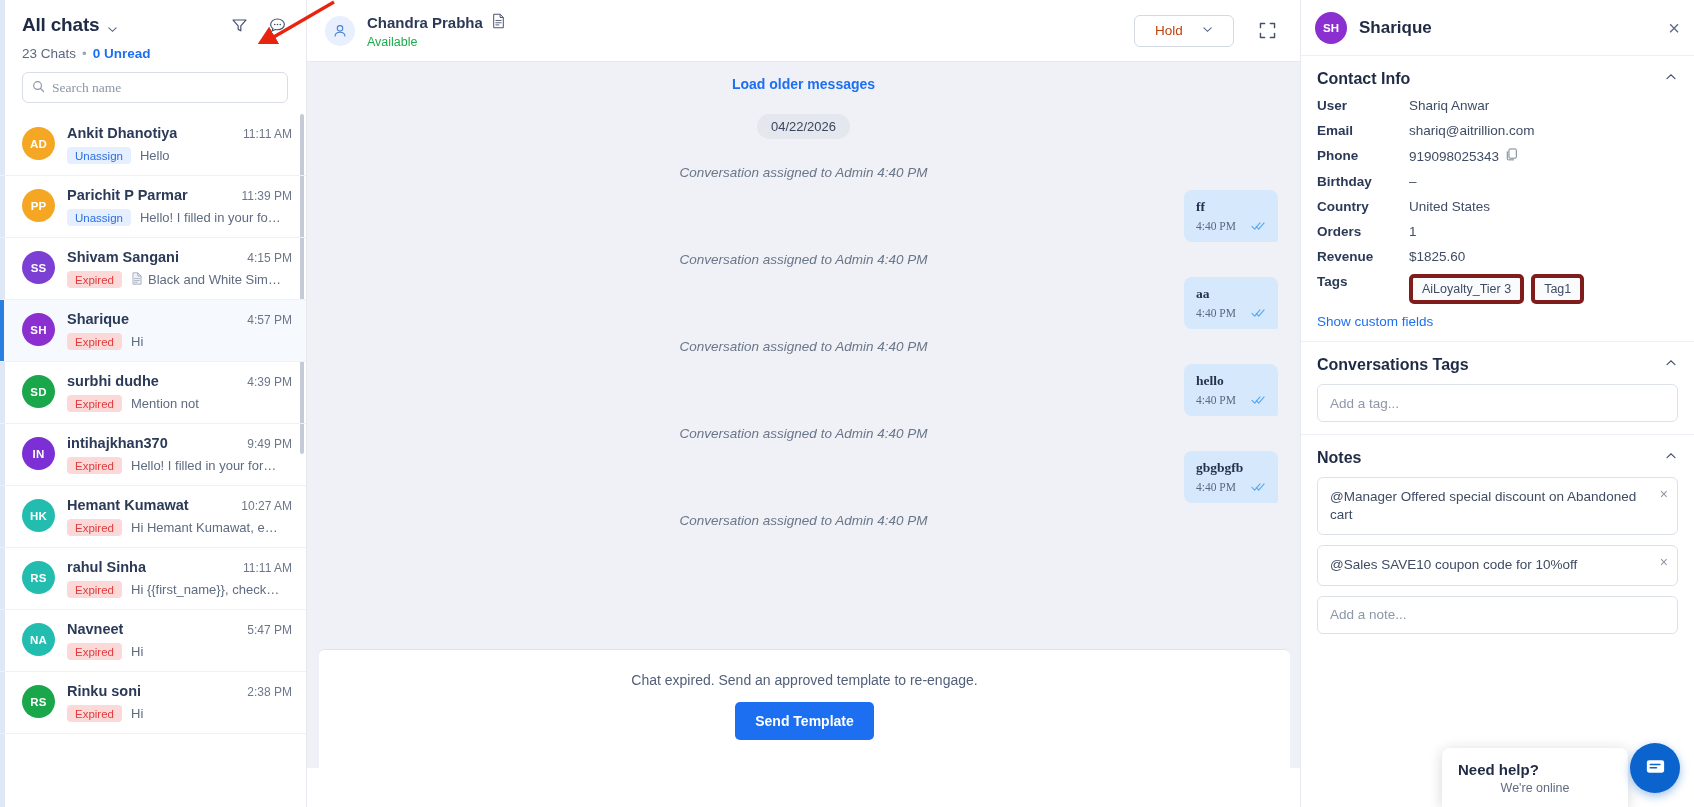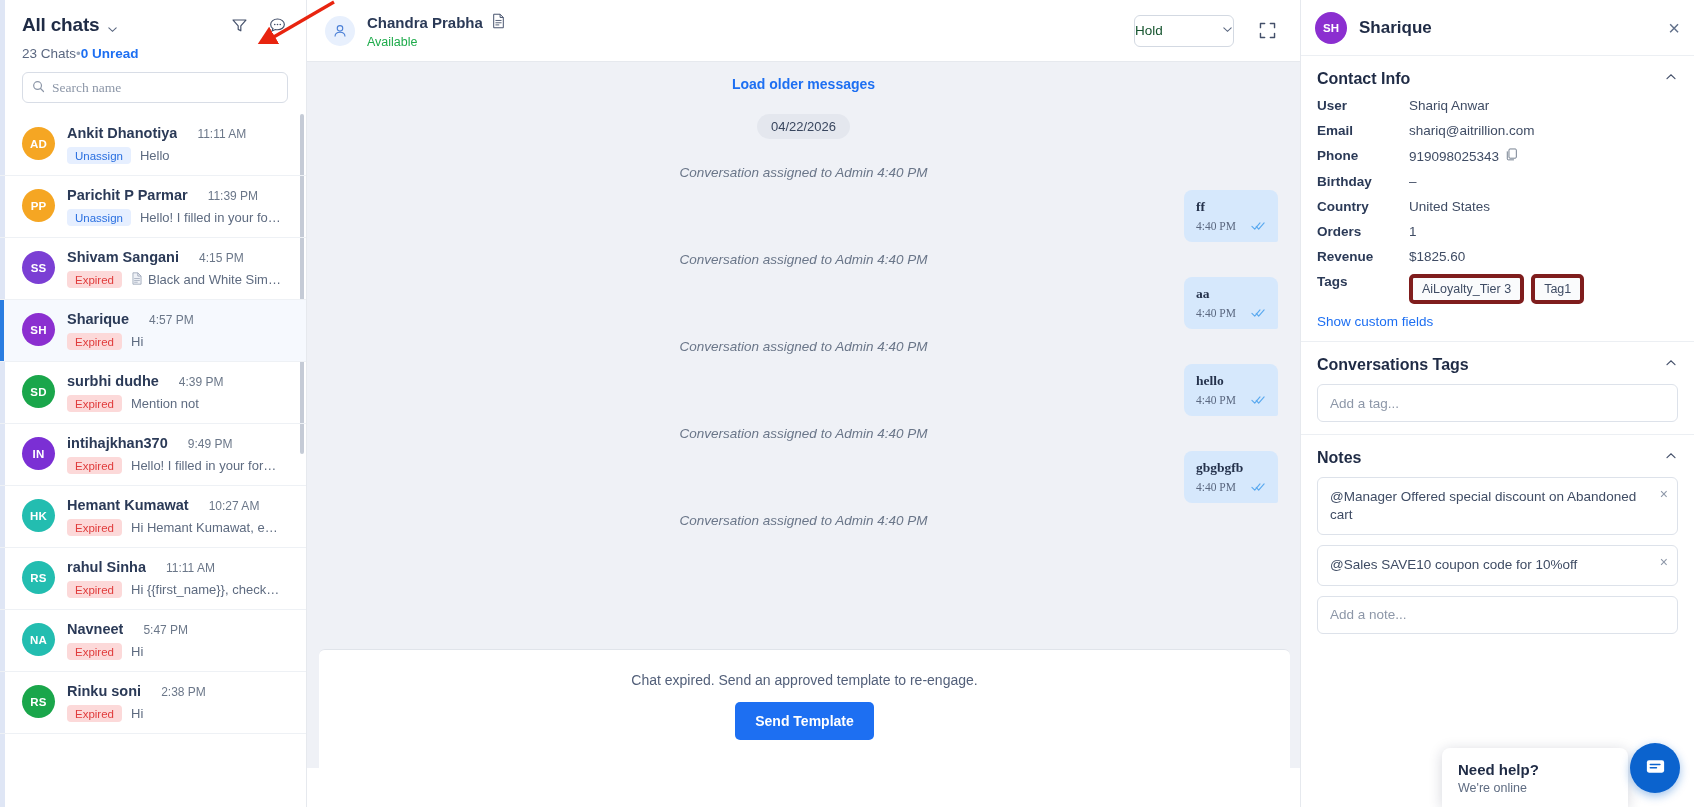--- a/index.html
+++ b/index.html
@@ -20,21 +20,21 @@
     position: relative;
   }
   .sidebar-edge { position: absolute; left: 0; top: 0; width: 5px; height: 807px; background: #dfe6f5; }
   .sb-head { padding: 14px 18px 0 22px; }
   .sb-title-row { display: flex; align-items: flex-start; justify-content: space-between; }
   .sb-title { display: flex; align-items: center; gap: 8px; }
   .sb-title-text { font-size: 19px; font-weight: 700; color: #1f2b45; letter-spacing: -0.2px; }
   .chev-sm { width: 11px; height: 11px; display:inline-block; position: relative; top: 1px; }
   .sb-actions { display: flex; align-items: center; gap: 16px; }
   .ic-btn { width: 22px; height: 22px; display: flex; align-items: center; justify-content: center; cursor: pointer; }
-  .sb-meta { margin-top: 10px; font-size: 13.5px; color: #5a6780; display: flex; align-items: center; gap: 0; text-align: right; }
+  .sb-meta { margin-top: 10px; font-size: 13.5px; color: #5a6780; display: flex; align-items: center; gap: 6px; text-align: right; }
   .sb-meta .unread { color: #1d6ff2; font-weight: 600; }
   .sb-meta .dot { color: #9aa5b8; }
   .search-wrap {
     margin: 11px 18px 0 22px;
     height: 31px; border: 1px solid #d8dde6; border-radius: 6px;
     display: flex; align-items: center; padding: 0 9px; gap: 7px;
   }
   .search-wrap input {
     border: none; outline: none; font-size: 13.5px; color: #000000;
     font-family: Liberation Serif, serif; width: 100%; background: transparent;
@@ -49,21 +49,21 @@
   }
   .chat-item.active { background: #f6f9fe; }
   .chat-item.active::before { content: ""; position: absolute; left: 0; top: 0; bottom: 0; width: 4px; background: #2a7de1; }
   .avatar {
     width: 33px; height: 33px; border-radius: 50%; flex: 0 0 33px;
     display: flex; align-items: center; justify-content: center;
     color: #fff; font-size: 11.5px; font-weight: 700; letter-spacing: 0.2px;
     margin-top: 2px;
   }
   .ci-body { flex: 1; min-width: 0; }
-  .ci-row1 { display: flex; justify-content: flex-start; align-items: baseline; gap: 20px; }
+  .ci-row1 { display: flex; justify-content: space-between; align-items: baseline; gap: 8px; }
   .ci-name { font-size: 14.5px; font-weight: 700; color: #2b3photo; color: #2b3a57; white-space: nowrap; overflow: hidden; text-overflow: ellipsis; }
   .ci-time { font-size: 12px; color: #6b7789; flex: 0 0 auto; }
   .ci-row2 { display: flex; align-items: center; gap: 9px; margin-top: 6px; }
   .badge { font-size: 11.5px; padding: 2.5px 8px; border-radius: 4px; font-weight: 500; flex: 0 0 auto; }
   .badge.unassign { background: #e6efff; color: #2a6fe0; }
   .badge.expired { background: #fcd9d9; color: #e03c3c; }
   .ci-prev { font-size: 13px; color: #5e6b80; white-space: nowrap; overflow: hidden; text-overflow: ellipsis; display:flex; align-items:center; gap:5px; }
   .doc-ic { flex:0 0 auto; }
   .sb-scroll { position: absolute; right: 2px; top: 0; width: 4px; height: 340px; background: #c5cbd6; border-radius: 3px; }
 
@@ -77,22 +77,22 @@
     width: 30px; height: 30px; border-radius: 50%; background: #e8f0fd;
     display: flex; align-items: center; justify-content: center; flex: 0 0 30px;
   }
   .ch-info { flex: 1; min-width: 0; }
   .ch-name-row { display: flex; align-items: center; gap: 8px; }
   .ch-name { font-size: 15px; font-weight: 700; color: #2b3a57; }
   .ch-status { font-size: 12.5px; color: #1eab4b; margin-top: 2px; font-weight: 500; }
   .ch-right { display: flex; align-items: center; gap: 22px; }
   .hold-select {
     width: 100px; height: 32px; border: 1px solid #d3d9e2; border-radius: 6px;
-    display: flex; align-items: center; justify-content: space-between; padding: 0 0;
-    font-size: 13.5px; color: #14532d; cursor: pointer; background: #fff;
+    display: flex; align-items: center; justify-content: space-between; padding: 0 20px;
+    font-size: 13.5px; color: #c2410c; cursor: pointer; background: #fff;
   }
   .expand-btn { width: 22px; height: 22px; cursor: pointer; display:flex; align-items:center; justify-content:center; }
 
   .msgs { flex: 1; overflow: hidden; padding: 14px 0 0 0; position: relative; }
   .load-older { text-align: center; font-size: 14px; color: #1d6ff2; font-weight: 600; cursor: pointer; margin-bottom: 22px; }
   .date-chip-wrap { display: flex; justify-content: center; margin-bottom: 26px; }
   .date-chip { background: #e4e7ee; color: #39465e; font-size: 13px; padding: 5px 14px; border-radius: 14px; }
   .sys-line { text-align: center; font-size: 13.5px; color: #6a7689; font-style: italic; margin: 0 0 10px 0; }
   .bubble-row { display: flex; justify-content: flex-end; padding: 0 22px; margin-bottom: 10px; font-family: Liberation Serif, serif; }
   .bubble {
@@ -135,21 +135,21 @@
   }
   .note-x { position: absolute; right: 9px; top: 7px; color: #8d97a8; font-size: 14px; cursor: pointer; }
 
   
   .help-widget {
     position: absolute; right: 66px; bottom: 0; width: 186px; background: #fff;
     border-radius: 8px 8px 0 0; box-shadow: 0 2px 14px rgba(20,30,60,0.18);
     padding: 13px 16px 12px 16px;
   }
   .hw-title { font-size: 15px; font-weight: 700; color: #1f2b45; }
-  .hw-sub { font-size: 12.5px; color: #5f6c82; margin-top: 3px; }
+  .hw-sub { font-size: 12.5px; color: #5f6c82; margin-top: 3px; text-align: center; }
   .help-fab {
     position: absolute; right: 14px; bottom: 14px; width: 50px; height: 50px;
     border-radius: 50%; background: #0b63ce; display: flex; align-items: center; justify-content: center;
     box-shadow: 0 3px 10px rgba(11,99,206,0.4); cursor: pointer;
   }
   .arrow-ov { position: absolute; left: 256px; top: 0; pointer-events: none; }
 </style>
 </head>
 <body>
 

